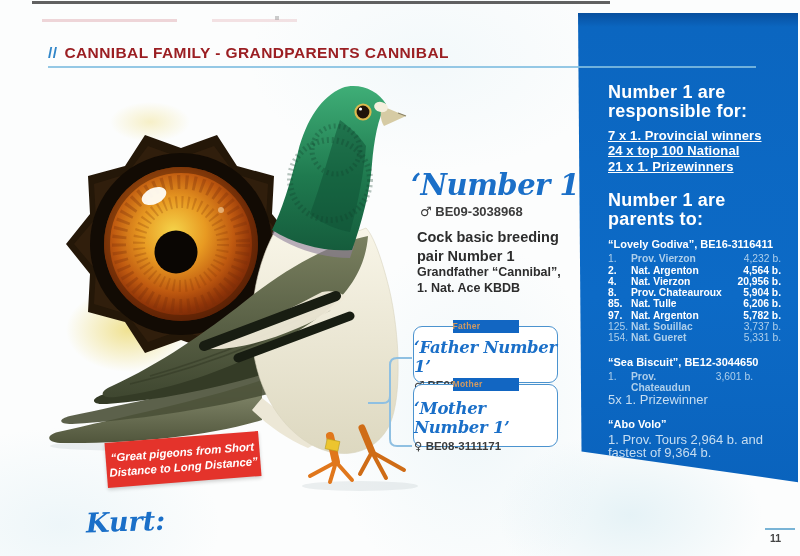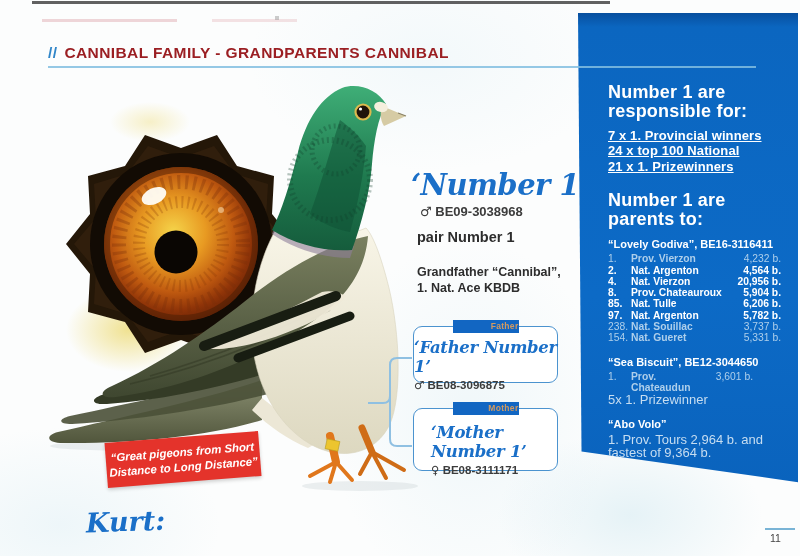--- a/index.html
+++ b/index.html
@@ -33,22 +33,22 @@
   .sym{font-family:"DejaVu Sans",sans-serif;}
   .desc{position:absolute;left:417px;top:228px;font-size:14.5px;font-weight:bold;color:#2d2d2d;line-height:19px;z-index:6;}
   .note{position:absolute;left:417px;top:264px;font-size:12.5px;font-weight:bold;color:#2d2d2d;line-height:16px;z-index:6;}
 
   
   .connector{position:absolute;left:0;top:0;z-index:4;pointer-events:none;}
 
   
   .pbox{position:absolute;left:413px;width:145px;border:1.6px solid #4b93cf;border-radius:9px;background:#fff;z-index:5;box-sizing:border-box;}
   .pbox.father{top:326px;height:57px;}
-  .pbox.mother{top:408px;height:63px;padding-left:17px;}
-  .tab{position:absolute;left:50%;transform:translateX(-50%);top:-7px;width:66px;height:13px;background:#1266c2;color:#d19a62;font-size:8.5px;font-weight:bold;text-align:right;line-height:13px;letter-spacing:.3px;}
+  .pbox.mother{top:384px;height:63px;}
+  .tab{position:absolute;left:50%;transform:translateX(-50%);top:-7px;width:66px;height:13px;background:#1266c2;color:#d19a62;font-size:8.5px;font-weight:bold;text-align:left;line-height:13px;letter-spacing:.3px;}
   .pbox .name{font-size:16.5px;text-align:left;margin-top:11px;letter-spacing:-.3px;font-style:italic;}
   .pbox.mother .name{margin-top:14px;}
   .pbox .bring{text-align:left;font-size:11.5px;color:#3c3c3c;font-weight:600;margin-top:2px;}
 
   
   .ribbon{position:absolute;left:106px;top:437px;width:154px;height:45px;background:#e4332b;transform:rotate(-4.5deg);color:#fff;font-size:11.4px;font-weight:bold;font-style:italic;text-align:center;line-height:14.5px;padding-top:8px;box-sizing:border-box;box-shadow:0 2px 4px rgba(0,0,0,.18);z-index:6;}
 
   
   .kurt{position:absolute;left:86px;top:506px;font-size:27px;transform:rotate(-2deg);z-index:6;}
   .kquote{position:absolute;left:143px;top:528px;font-size:11.3px;font-weight:bold;color:#2b2b2b;letter-spacing:.05px;z-index:6;}
@@ -68,21 +68,21 @@
   .rrow{display:flex;font-size:10.3px;line-height:11.3px;color:#aecfeb;}
   .rrow .pos{width:23px;flex:none;}
   .rrow .race{flex:1;font-weight:bold;}
   .rrow .birds{flex:none;}
   .rrow.bold{color:#fff;font-weight:bold;}
   .child.narrow .rrow{padding-right:28px;}
   .pline{font-size:13px;line-height:13px;color:#c6ddf1;}
 
   
   .pn-line{position:absolute;left:765px;top:528px;width:30px;height:1.5px;background:#79b4d6;z-index:6;}
-  .pn{position:absolute;left:770px;top:532px;font-size:10.5px;color:#444;z-index:6;}
+  .pn{position:absolute;left:770px;top:532px;font-size:10.5px;color:#444;z-index:6;font-weight:bold;}
 </style>
 </head>
 <body>
 
 <div class="page">
 
   <div class="top-line"></div>
   <div class="pink1"></div>
   <div class="pink2"></div>
   <div class="dot1"></div>
@@ -183,20 +183,21 @@
     <span class="sl">//</span><span>CANNIBAL FAMILY - GRANDPARENTS CANNIBAL</span>
   </div>
   <div class="rule"></div>
 
   <div class="title script">‘Number 1’</div>
   <div class="ring">
     <span class="sym">♂</span>
     <span>BE09-3038968</span>
   </div>
   <div class="desc">
+    <div>Cock basic breeding</div>
     <div>pair Number 1</div>
   </div>
   <div class="note">
     <div>Grandfather “Cannibal”,</div>
     <div>1. Nat. Ace KBDB</div>
   </div>
 
   <svg class="connector" width="800" height="556" viewBox="0 0 800 556">
     <path d="M368 403 H383 Q390 403 390 396 V365 Q390 358 397 358 H412" fill="none" stroke="#8fc0e2" stroke-width="2"></path>
     <path d="M390 396 V439 Q390 446 397 446 H412" fill="none" stroke="#8fc0e2" stroke-width="2"></path>
@@ -269,21 +270,21 @@
               <span class="pos">85.</span>
               <span class="race">Nat. Tulle</span>
               <span class="birds">6,206 b.</span>
             </div>
             <div class="rrow bold">
               <span class="pos">97.</span>
               <span class="race">Nat. Argenton</span>
               <span class="birds">5,782 b.</span>
             </div>
             <div class="rrow">
-              <span class="pos">238.</span>
+              <span class="pos">125.</span>
               <span class="race">Nat. Souillac</span>
               <span class="birds">3,737 b.</span>
             </div>
             <div class="rrow">
               <span class="pos">154.</span>
               <span class="race">Nat. Gueret</span>
               <span class="birds">5,331 b.</span>
             </div>
           </div>
           <div class="child narrow">

